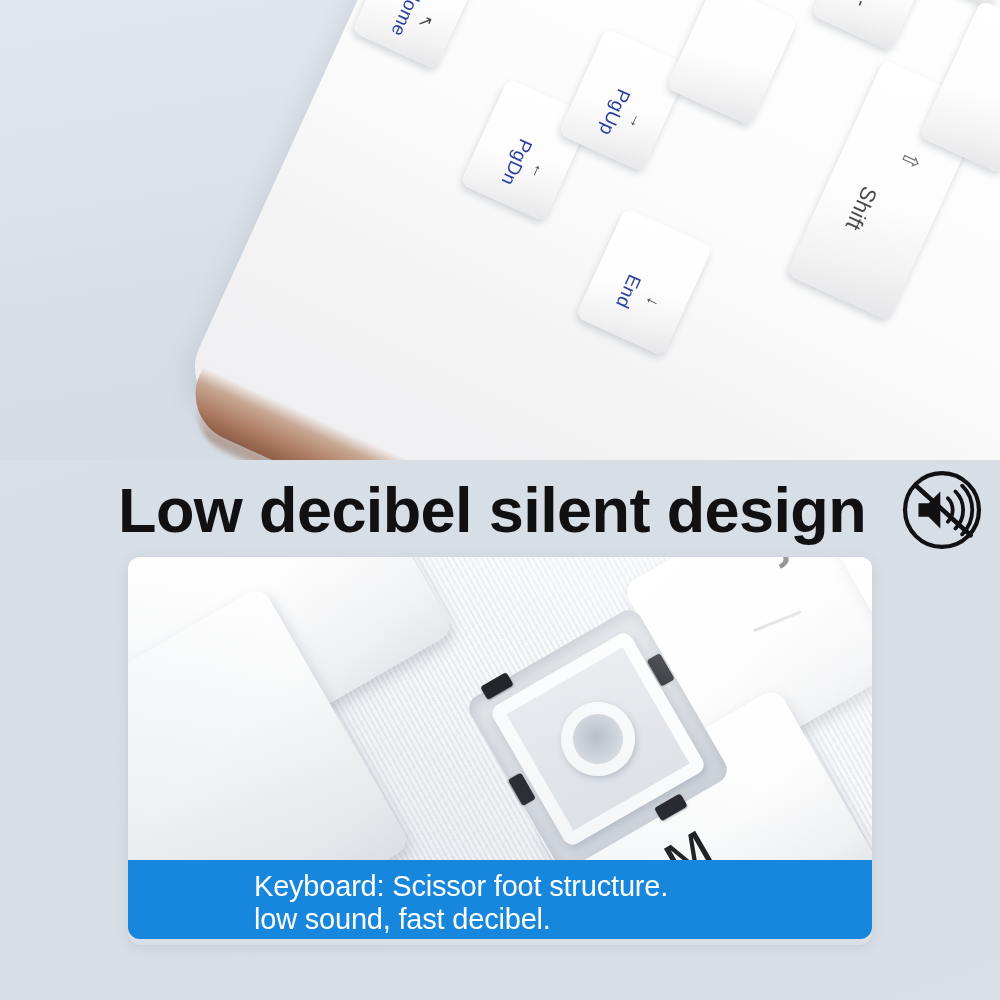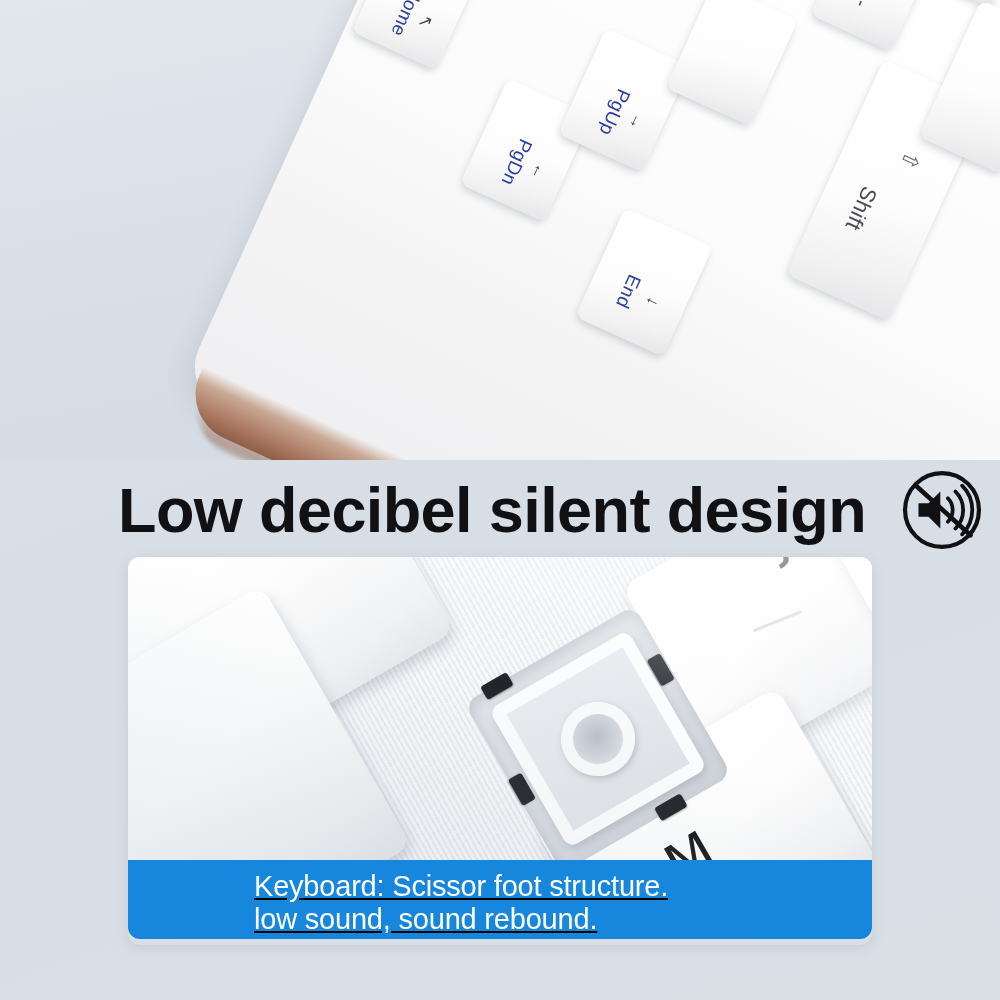--- a/index.html
+++ b/index.html
@@ -230,21 +230,20 @@
   .caption {
     position: absolute;
     left: 0;
     top: 303px;
     width: 744px;
     height: 79px;
     background: #1687dc;
     border-radius: 0 0 12px 12px;
     box-sizing: border-box;
     padding: 10px 0 0 126px;
-    text-decoration: underline;
   }
   .caption-line {
     color: #ffffff;
     font-size: 29px;
     font-weight: 400;
     line-height: 33px;
     white-space: nowrap;
     letter-spacing: -0.2px;
   }
 </style>
@@ -341,17 +340,17 @@
         <div class="clip" style="left:-8px; top:96px; transform:rotate(90deg);"></div>
         <div class="clip" style="left:172px; top:62px; transform:rotate(90deg);"></div>
         <div class="clip" style="left:112px; top:186px;"></div>
       </div>
 
       <div class="plate-sheen"></div>
     </div>
 
     <div class="caption">
       <div class="caption-line">Keyboard: Scissor foot structure.</div>
-      <div class="caption-line">low sound, sound rebound.</div>
+      <div class="caption-line">low sound, fast decibel.</div>
     </div>
   </div>
 
 </div>
 
 </body></html>

